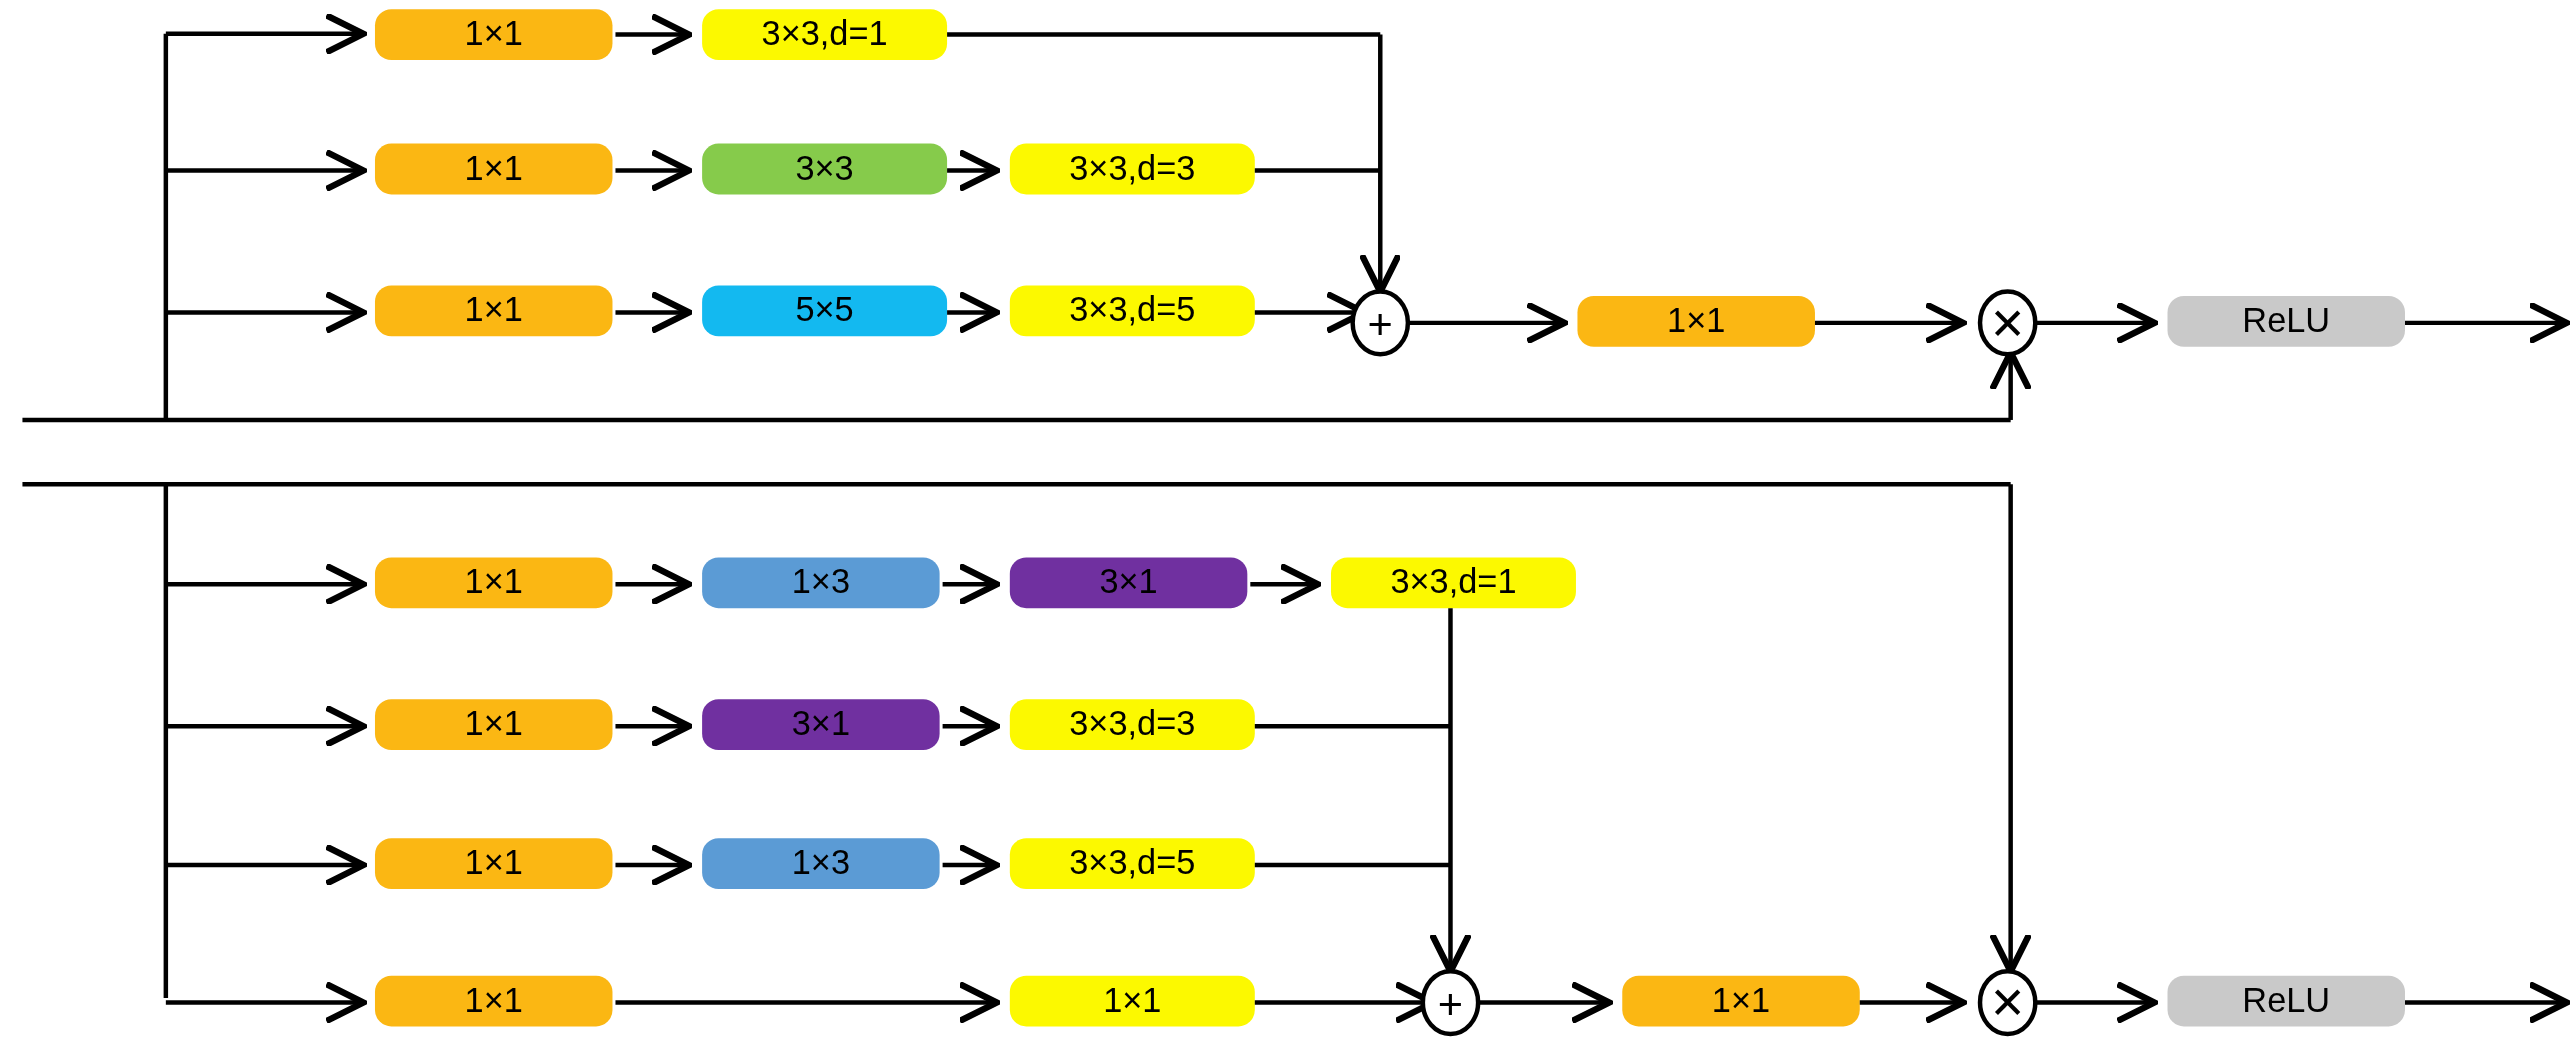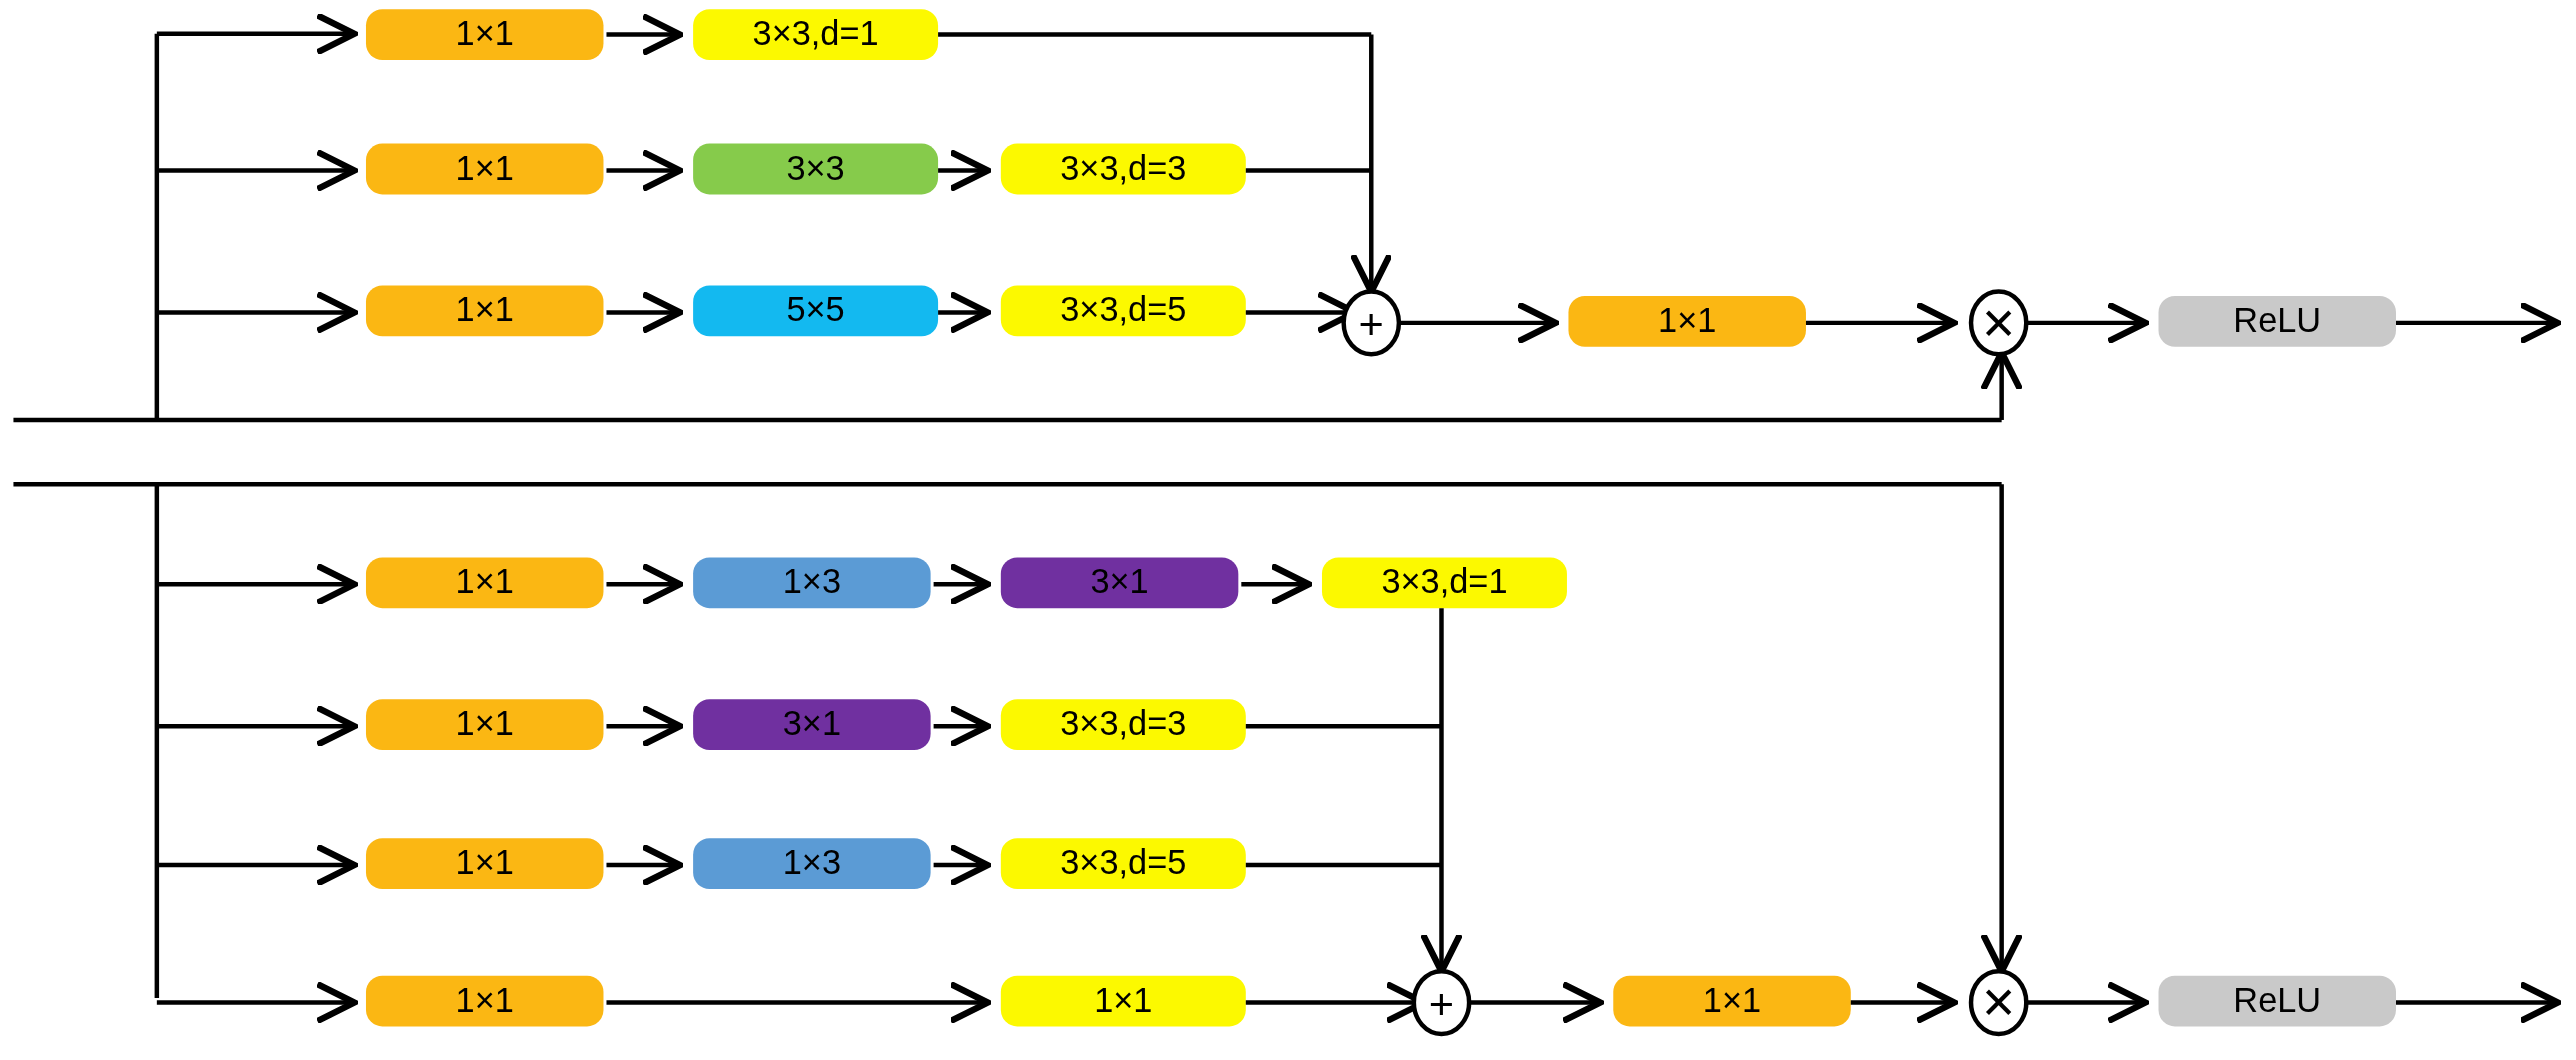--- a/index.html
+++ b/index.html
@@ -11,20 +11,21 @@
     width: 2576px;
     height: 1061px;
     font-family: "Liberation Sans", sans-serif;
     overflow: hidden;
   }
   #diagram-root {
     position: relative;
     width: 2361px;
     height: 1061px;
     background: #ffffff;
+    margin-left: 9px;
   }
   svg#diagram-svg {
     display: block;
     width: 2576px;
     height: 1061px;
   }
   .node-label {
     font-family: "Liberation Sans", sans-serif;
     font-size: 46px;
     fill: #000000;

